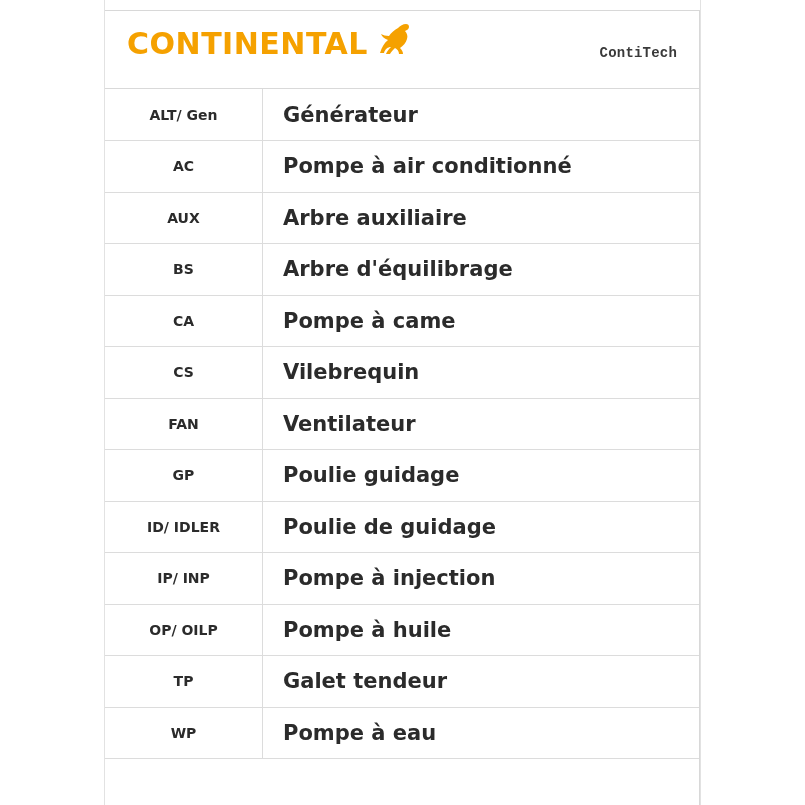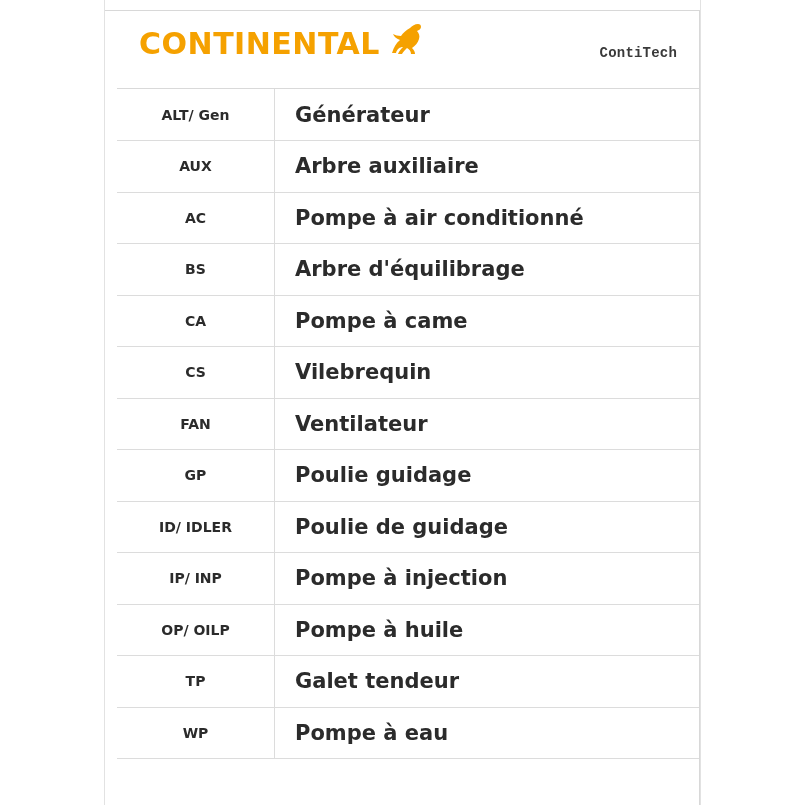--- a/index.html
+++ b/index.html
@@ -23,21 +23,20 @@
     position: absolute;
     left: 104px;
     top: 10px;
     width: 596px;
     height: 795px;
     background: #ffffff;
     border-left: 1px solid #d8d8d8;
     border-right: 1px solid #d8d8d8;
     border-top: 1px solid #d8d8d8;
     box-sizing: border-box;
-    padding-left: 12px;
   }
 
   
   .brand-bar {
     position: relative;
     height: 78px;
     border-bottom: 1px solid #d9d9d9;
     box-sizing: border-box;
   }
 
@@ -168,28 +167,28 @@
       <div class="brand-sub">ContiTech</div>
     </div>
 
     <table class="gloss-table">
       <tbody>
         <tr>
           <td class="col-abbr">ALT/ Gen</td>
           <td class="col-term">Générateur</td>
         </tr>
         <tr>
+          <td class="col-abbr">AC</td>
+          <td class="col-term">Pompe à air conditionné</td>
+        </tr>
+        <tr>
           <td class="col-abbr">AUX</td>
           <td class="col-term">Arbre auxiliaire</td>
         </tr>
         <tr>
-          <td class="col-abbr">AC</td>
-          <td class="col-term">Pompe à air conditionné</td>
-        </tr>
-        <tr>
           <td class="col-abbr">BS</td>
           <td class="col-term">Arbre d'équilibrage</td>
         </tr>
         <tr>
           <td class="col-abbr">CA</td>
           <td class="col-term">Pompe à came</td>
         </tr>
         <tr>
           <td class="col-abbr">CS</td>
           <td class="col-term">Vilebrequin</td>

